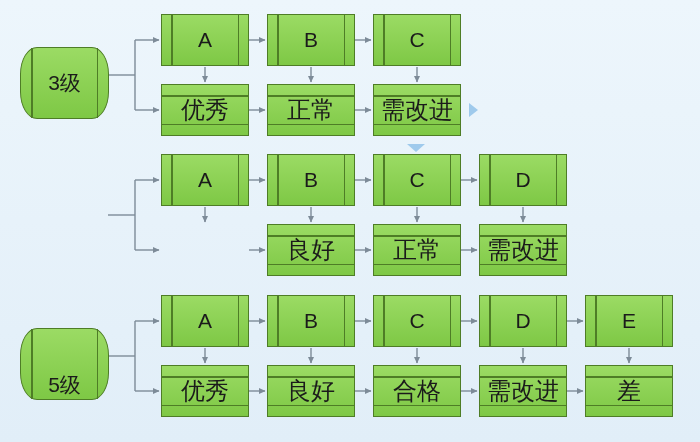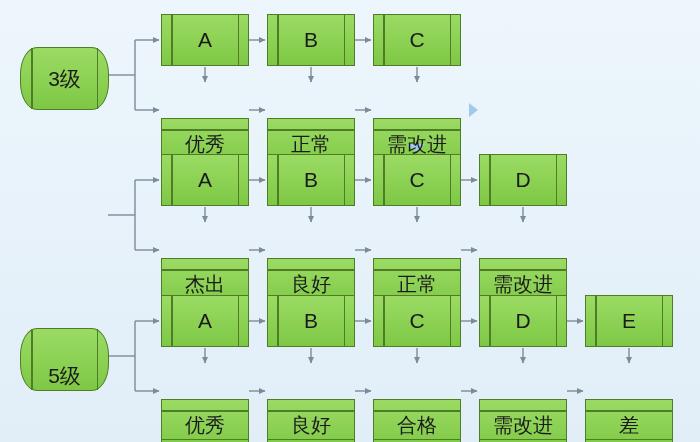--- a/index.html
+++ b/index.html
@@ -24,21 +24,21 @@
     align-items: center;
     justify-content: center;
     background: linear-gradient(180deg,
       var(--node_fill_top, #9bdb64) 0%,
       var(--node_fill_bottom, #7ec845) 100%);
     border: 1.5px solid var(--node_border, #4e7d26);
     color: var(--text, #1b1b1b);
   }
   .node { width: 88px; height: 52px; }
   .grade  { font-size: 21px; }
-  .rating { font-size: 20px; margin-top: 34px; }
+  .rating { font-size: 24px; }
   
   .grade::before, .grade::after {
     content: "";
     position: absolute;
     top: 0; bottom: 0;
     width: 1.5px;
     background: var(--node_border, #4e7d26);
   }
   .grade::before { left: 9px; }
   .grade::after  { right: 9px; }
@@ -47,21 +47,21 @@
     content: "";
     position: absolute;
     left: 0; right: 0;
     height: 1.5px;
     background: var(--node_border, #4e7d26);
   }
   .rating::before { top: 10px; }
   .rating::after  { bottom: 10px; }
   
   .cyl {
-    width: 89px; height: 63px;
+    width: 89px; height: 72px;
     border-radius: 17px / 27px;
     font-size: 21px;
   }
   .cyl::before, .cyl::after {
     content: "";
     position: absolute;
     top: 0; bottom: 0;
     width: 1.5px;
     background: var(--node_border, #4e7d26);
   }
@@ -192,23 +192,20 @@
   </div>
   <div class="node grade" style="left:267px; top:154px;">
     <span class="node-label">B</span>
   </div>
   <div class="node grade" style="left:373px; top:154px;">
     <span class="node-label">C</span>
   </div>
   <div class="node grade" style="left:479px; top:154px;">
     <span class="node-label">D</span>
   </div>
-  <div class="node rating" style="left:161px; top:224px;">
-    <span class="node-label">杰出</span>
-  </div>
   <div class="node rating" style="left:267px; top:224px;">
     <span class="node-label">良好</span>
   </div>
   <div class="node rating" style="left:373px; top:224px;">
     <span class="node-label">正常</span>
   </div>
   <div class="node rating" style="left:479px; top:224px;">
     <span class="node-label">需改进</span>
   </div>
 

